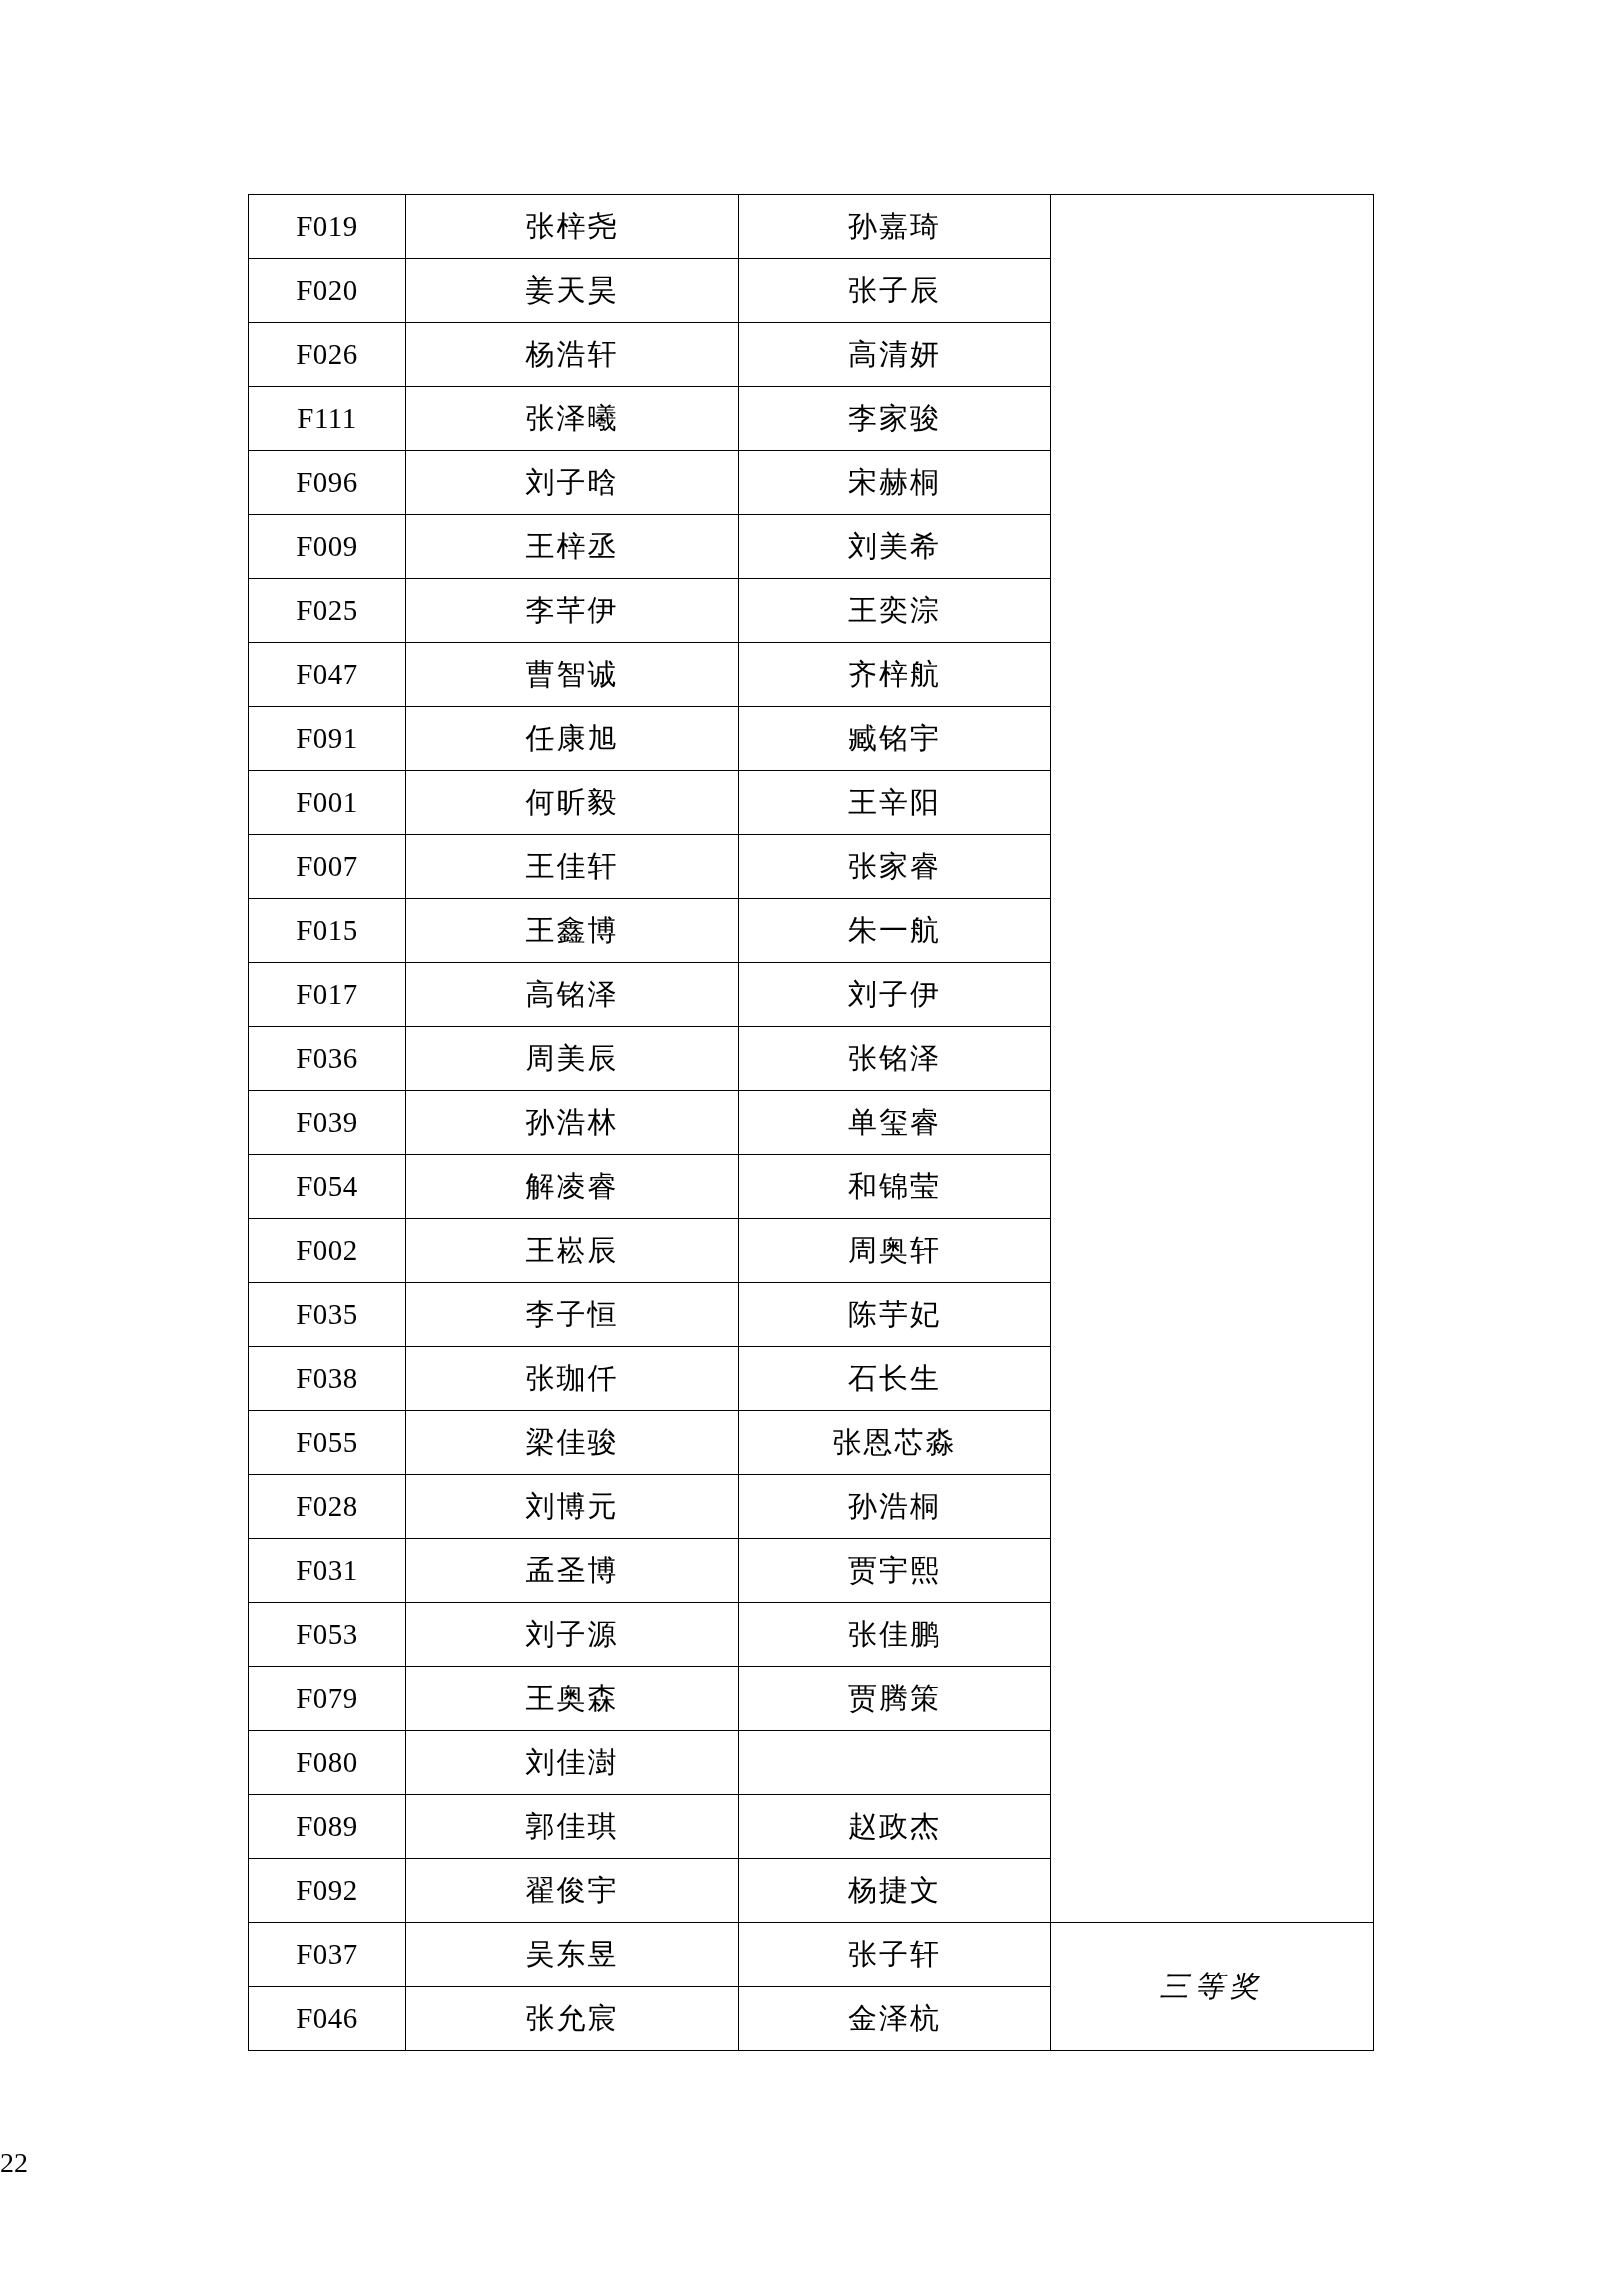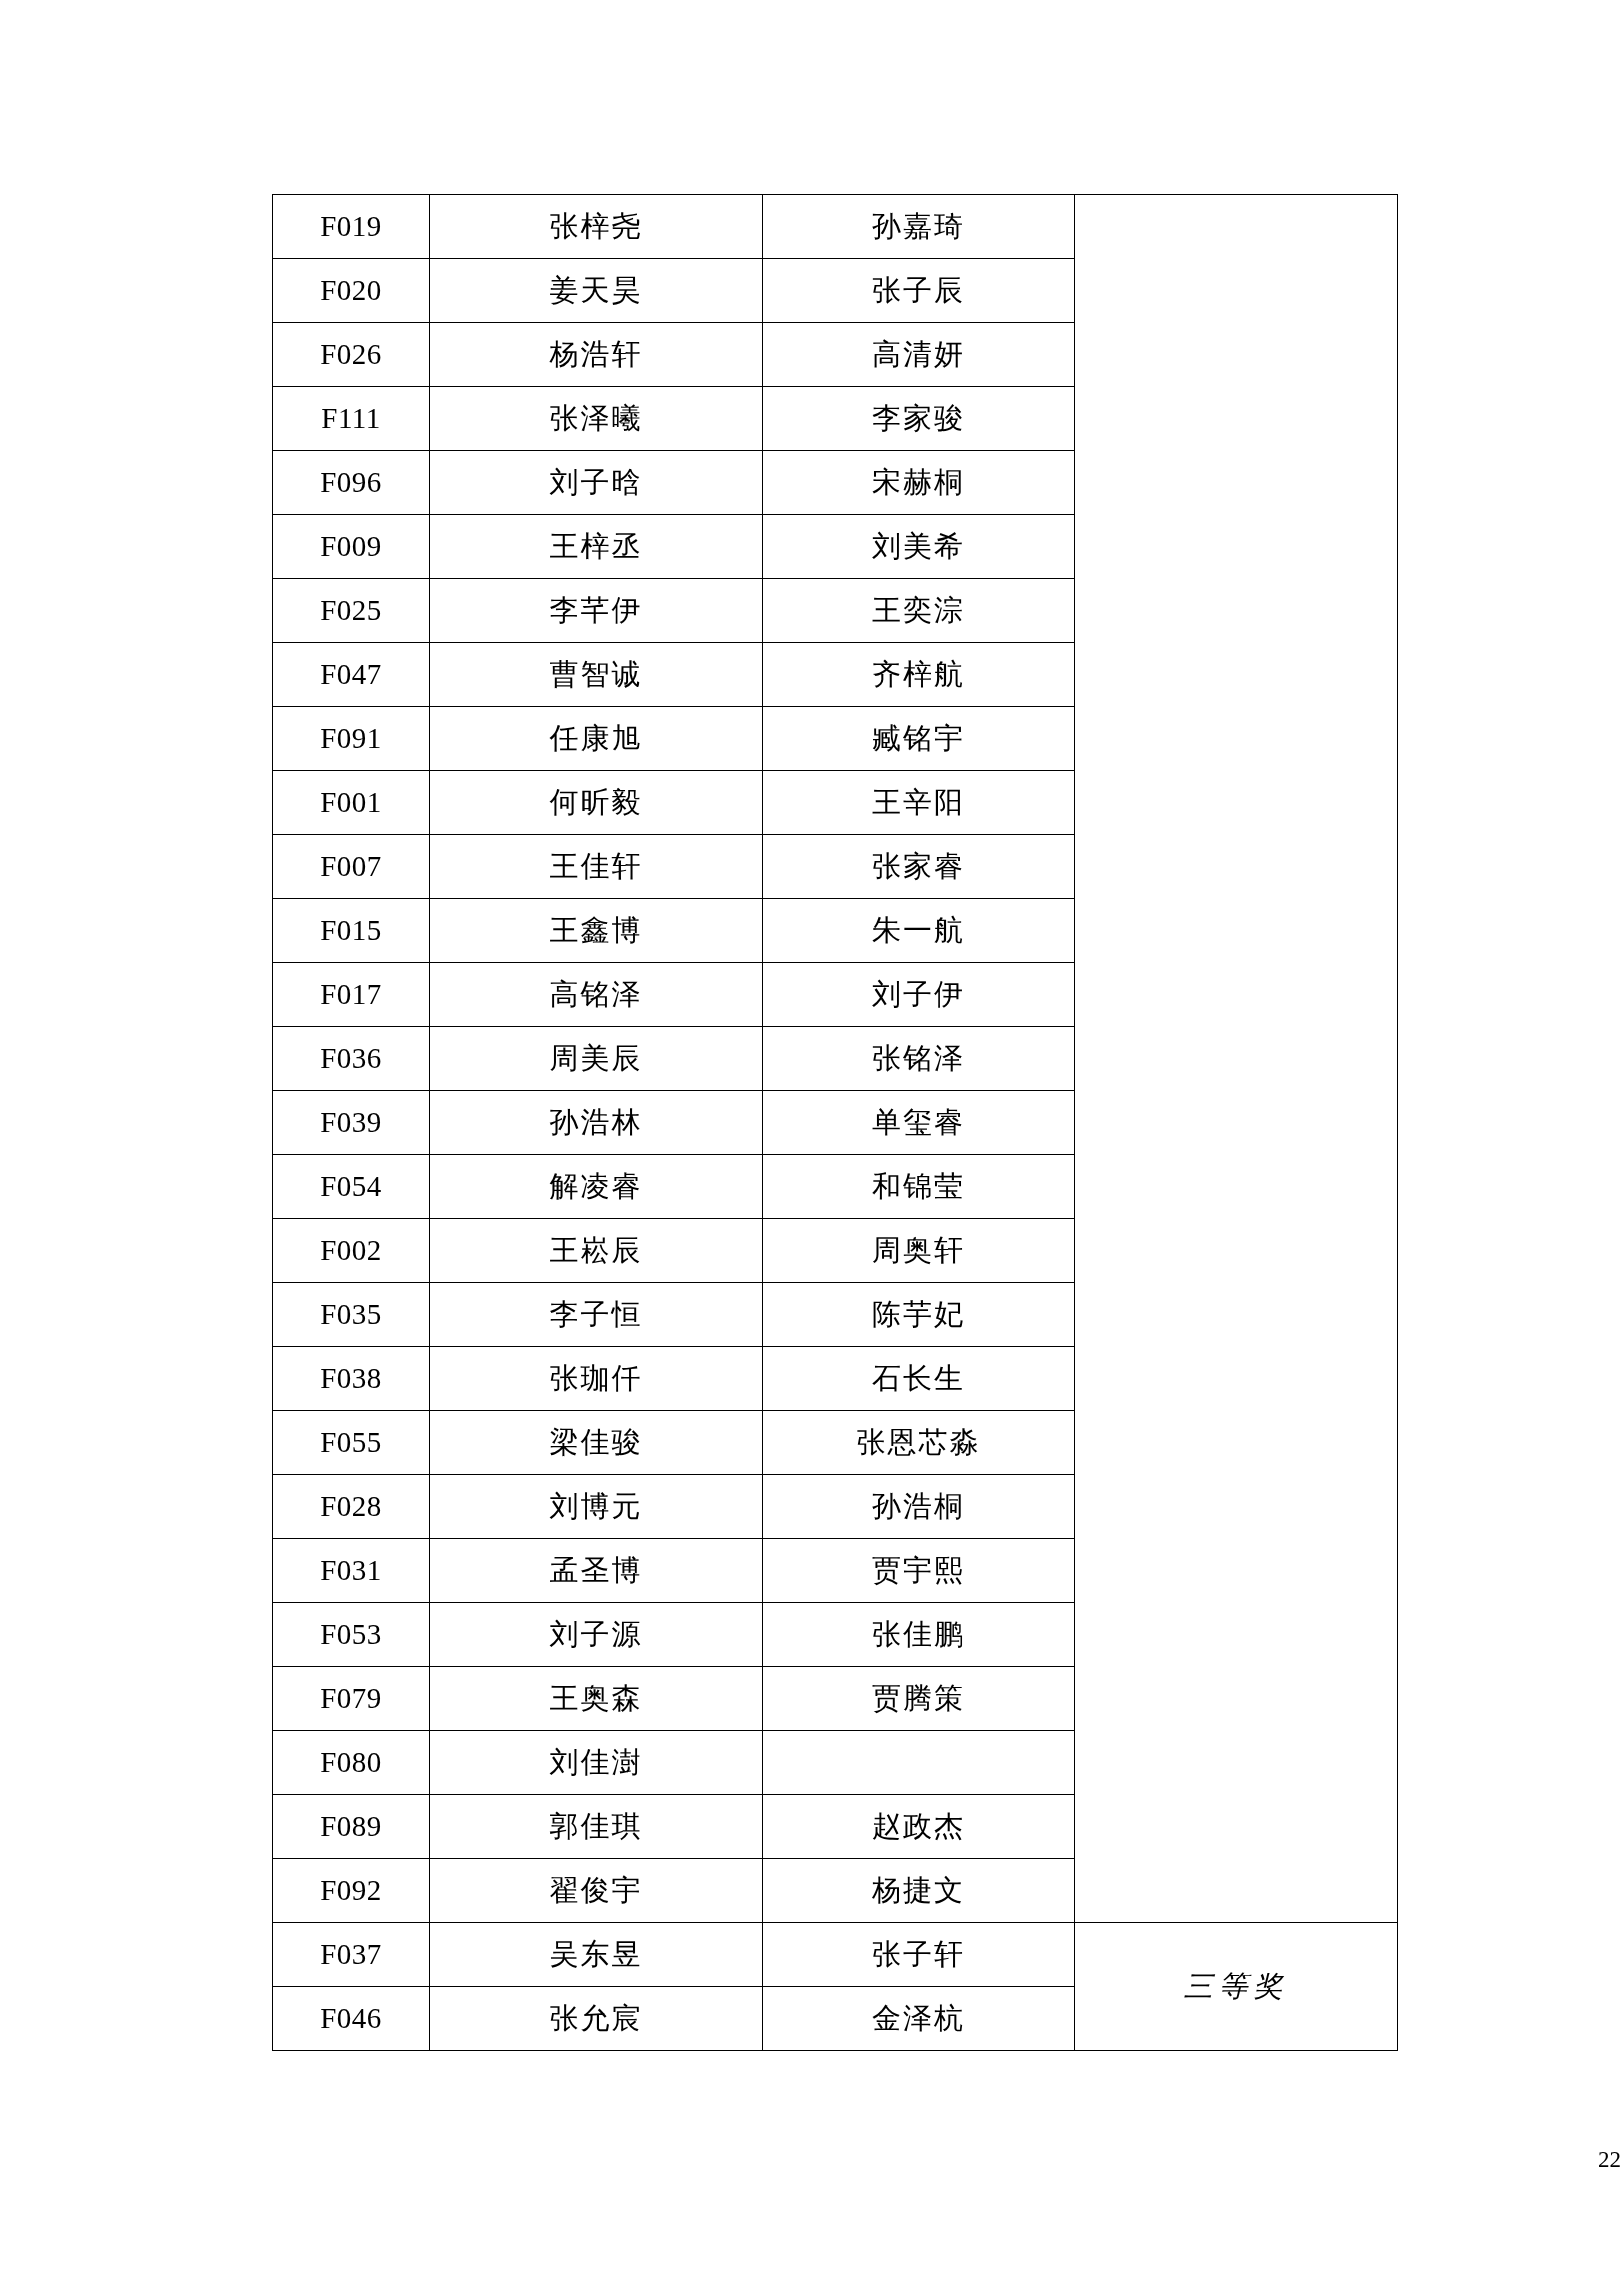--- a/index.html
+++ b/index.html
@@ -18,21 +18,20 @@
     position: relative;
     width: 1621px;
     height: 2293px;
     box-sizing: border-box;
   }
   .table-wrap {
     position: absolute;
     left: 248px;
     top: 194px;
     width: 1125px;
-    margin-left: 24px;
   }
   table.award-table {
     border-collapse: collapse;
     width: 1125px;
     table-layout: fixed;
   }
   table.award-table col.c-code  { width: 157px; }
   table.award-table col.c-name1 { width: 333px; }
   table.award-table col.c-name2 { width: 312px; }
   table.award-table col.c-award { width: 323px; }
@@ -58,22 +57,22 @@
   td.award {
     font-size: 31px;
     letter-spacing: 5.9px;
     font-style: italic;
   }
   .page-number {
     position: absolute;
     left: 0;
     right: 0;
     top: 2147px;
-    text-align: right;
-    font-size: 23px;
+    text-align: left;
+    font-size: 28px;
     font-family: "Liberation Serif", "DejaVu Serif", serif;
   }
 </style>
 </head>
 <body>
 
 <div class="page">
 
   <div class="table-wrap">
     <table class="award-table">

